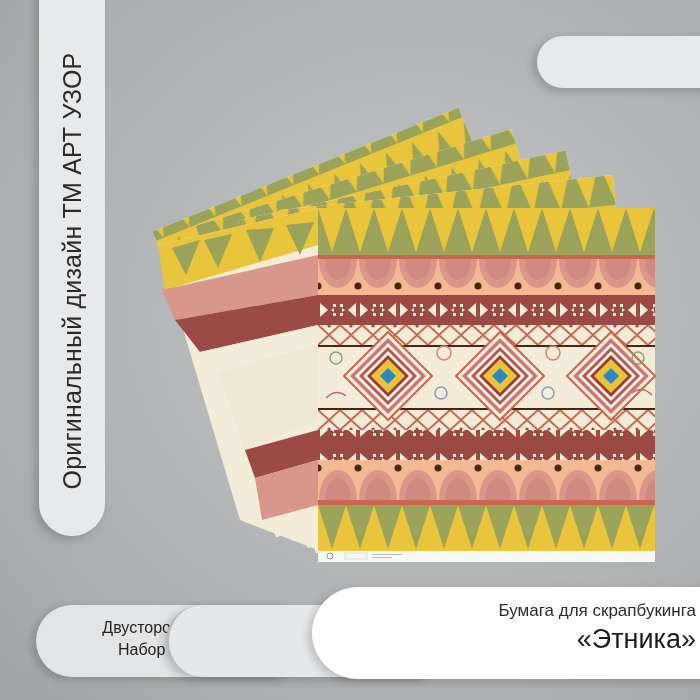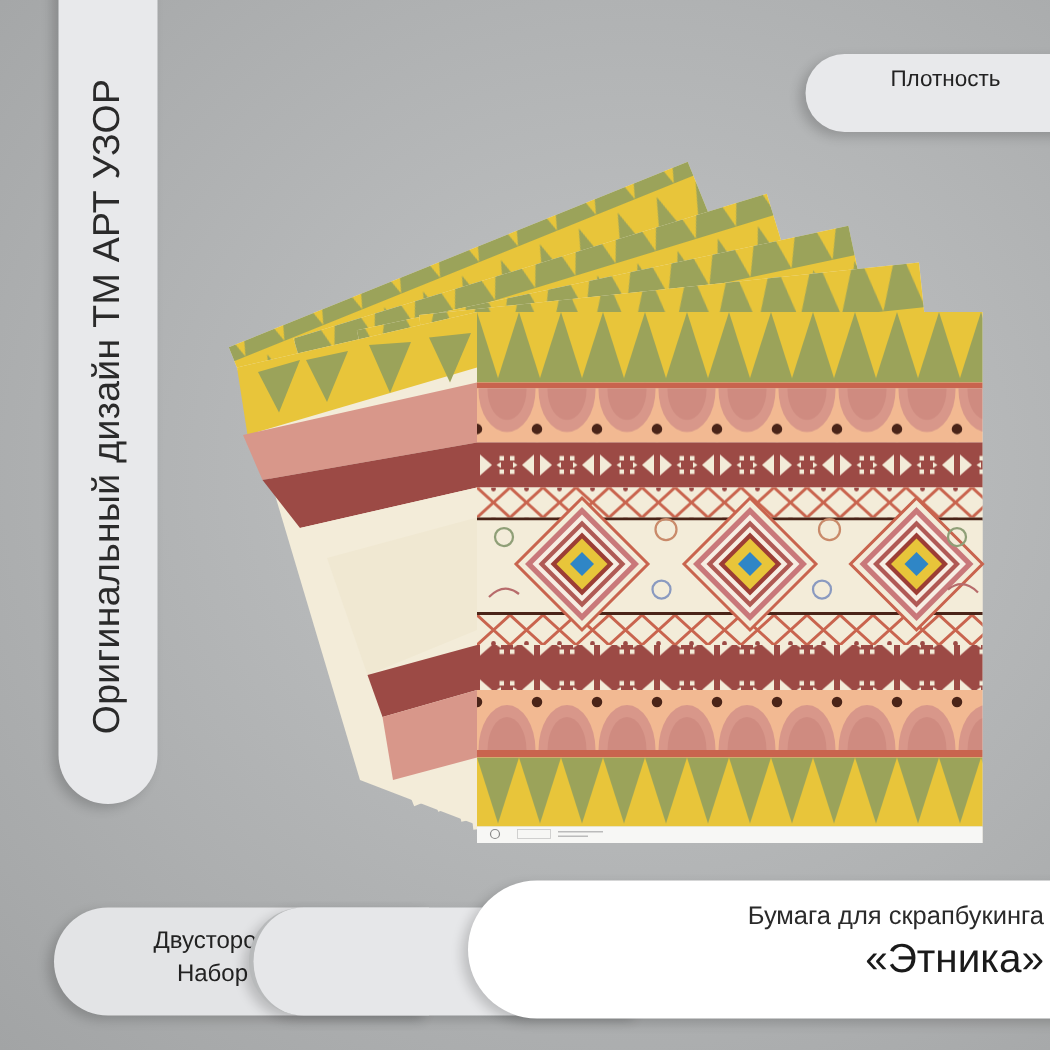--- a/index.html
+++ b/index.html
@@ -170,21 +170,20 @@
   </g>
 
   <use href="#frontSheet"></use>
 </svg>
 
 <div class="pill" id="vertical-pill">
   <span class="vtext">Оригинальный дизайн ТМ АРТ УЗОР</span>
 </div>
 
 <div class="pill" id="density-pill">
-  <span class="l1">Плотность</span>
 </div>
 
 <div class="pill" id="sides-pill">
   <span>Двусторонняя</span>
   <span>Набор 5 шт.</span>
 </div>
 
 <div class="pill" id="size-pill">
   <span>Размер листа</span>
   <span>30,5х32 см</span>

